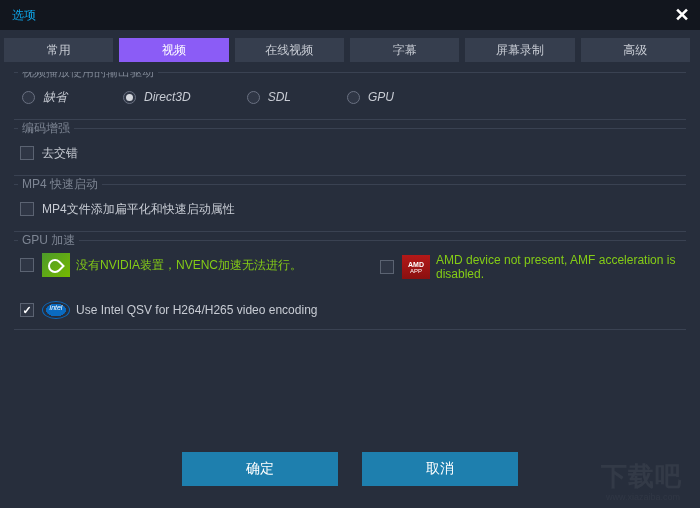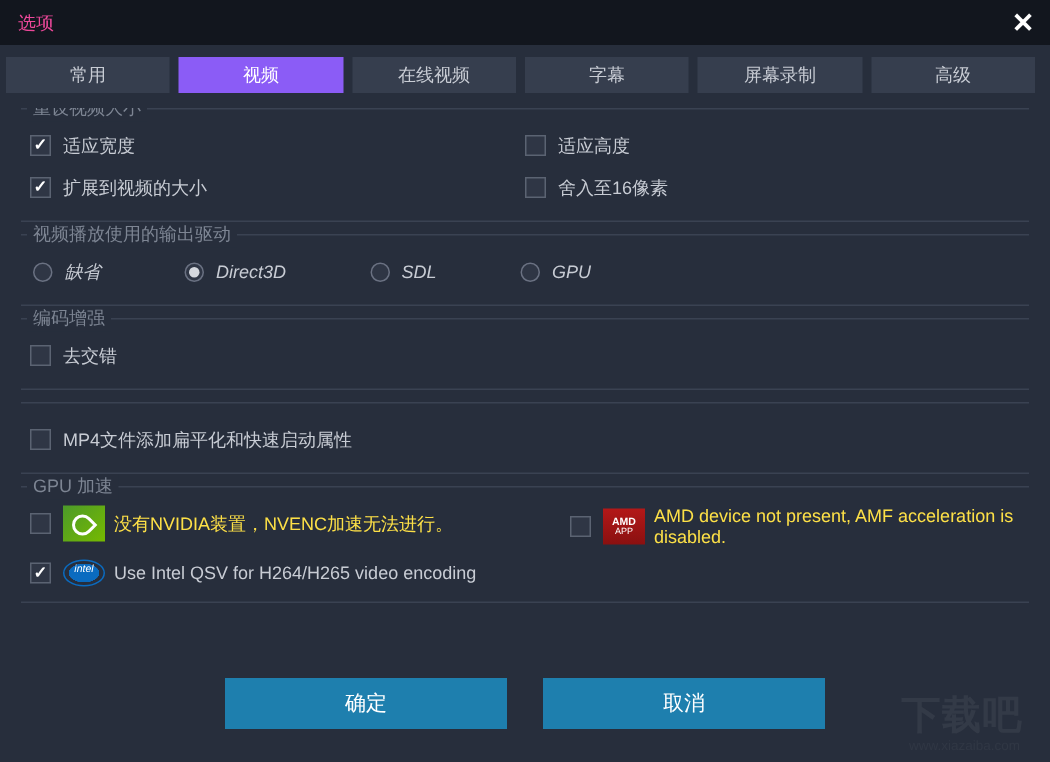--- a/index.html
+++ b/index.html
@@ -1,52 +1,52 @@
 <!DOCTYPE html>
 <html><head>
 <meta charset="utf-8">
 <style>
 * { box-sizing: border-box; margin: 0; padding: 0; font-family: "Microsoft YaHei", Arial, sans-serif; }
 body { width: 700px; height: 508px; background: #1e2430; overflow: hidden; position: relative; }
 .window { width: 700px; height: 508px; background: #272e3c; display: flex; flex-direction: column; }
 .titlebar { height: 30px; background: #12161e; display: flex; align-items: center; justify-content: space-between; padding: 0 8px; }
-.titlebar-title { color: #ec4899; font-size: 12px; padding-left: 4px; }
+.titlebar-title { color: #0ea5e9; font-size: 12px; padding-left: 4px; }
 .close-btn { color: #fff; font-size: 18px; cursor: pointer; width: 20px; text-align: center; font-weight: bold; line-height: 1; }
 .tabs { display: flex; gap: 6px; padding: 8px 10px 10px 4px; }
 .tab { flex: 1; height: 24px; background: #363e4e; color: #c8ccd4; font-size: 12px; display: flex; align-items: center; justify-content: center; cursor: pointer; }
 .tab.active { background: #8b5cf6; color: #fff; }
 .content { flex: 1; padding: 0 14px 6px 14px; overflow: hidden; }
 .section { position: relative; border-top: 1px solid #3a4252; border-bottom: 1px solid #3a4252; margin-bottom: 8px; padding: 10px 6px 8px 6px; }
 .section + .section { margin-top: 4px; }
 .section-title { position: absolute; top: -9px; left: 4px; background: #272e3c; color: #7d8593; font-size: 12px; padding: 0 4px; }
 .row { display: flex; align-items: center; min-height: 24px; margin: 2px 0; }
 .col2 { display: flex; }
 .col2 > .row { flex: 1; }
 .chk { width: 14px; height: 14px; border: 1px solid #5b6372; background: #2f3645; margin-right: 8px; display: inline-flex; align-items: center; justify-content: center; flex-shrink: 0; }
 .chk.checked::after { content: "✓"; color: #fff; font-size: 11px; line-height: 1; font-weight: bold; }
 .radio { width: 13px; height: 13px; border: 1px solid #6a7182; border-radius: 50%; margin-right: 8px; display: inline-flex; align-items: center; justify-content: center; flex-shrink: 0; background: #2f3645; }
 .radio.checked::after { content: ""; width: 7px; height: 7px; background: #d5d8de; border-radius: 50%; }
 .lbl { color: #c8ccd4; font-size: 12px; }
-.lbl.muted { color: #fde047; }
+.lbl.muted { color: #84cc16; }
 .radiogroup { display: flex; gap: 56px; align-items: center; padding-left: 2px; font-style: italic; }
 .rg-item { display: flex; align-items: center; }
 .gpu-row { display: flex; align-items: flex-start; padding: 2px 0; }
 .gpu-item { display: flex; align-items: center; }
 .gpu-item.left { width: 360px; }
 .gpu-item.right { flex: 1; }
 .logo { width: 28px; height: 24px; margin-right: 6px; flex-shrink: 0; display: inline-block; }
 .logo.nvidia { background: linear-gradient(135deg, #4c9a2a 0%, #76b900 100%); position: relative; }
 .logo.nvidia::after { content: ""; position: absolute; left: 6px; top: 6px; width: 10px; height: 10px; border: 2px solid #fff; border-radius: 50% 0 50% 50%; transform: rotate(45deg); }
 .logo.amd { background: linear-gradient(#b31818, #8a1010); position: relative; display: flex; flex-direction: column; align-items: center; justify-content: center; }
 .logo.amd::before { content: "AMD"; color: #fff; font-size: 7px; font-weight: bold; line-height: 1; }
 .logo.amd::after { content: "APP"; color: #fff; font-size: 6px; line-height: 1; }
 .logo.intel { width: 28px; height: 18px; background: radial-gradient(ellipse at center, #0a6bc0 0%, #0a6bc0 55%, transparent 56%); border-radius: 50%; border: 1px solid #0a6bc0; position: relative; }
 .logo.intel::after { content: "intel"; position: absolute; left: 0; right: 0; top: 2px; color: #fff; font-size: 7px; text-align: center; font-style: italic; }
 .footer { display: flex; gap: 24px; justify-content: center; padding: 10px 0 22px 0; }
-.btn { width: 188px; height: 34px; background: #1e7fae; color: #fff; font-size: 14px; display: flex; align-items: center; justify-content: center; cursor: pointer; }
+.btn { width: 156px; height: 34px; background: #1e7fae; color: #fff; font-size: 14px; display: flex; align-items: center; justify-content: center; cursor: pointer; }
 .watermark { position: absolute; right: 18px; bottom: 14px; color: rgba(255,255,255,0.06); font-size: 26px; font-weight: bold; pointer-events: none; letter-spacing: 1px; }
 .watermark-sub { position: absolute; right: 20px; bottom: 6px; color: rgba(255,255,255,0.045); font-size: 9px; pointer-events: none; }
 </style>
 </head>
 <body>
 
 <div class="window">
   <div class="titlebar">
     <span class="titlebar-title">选项</span>
     <span class="close-btn">✕</span>
@@ -56,43 +56,20 @@
     <div class="tab">常用</div>
     <div class="tab active">视频</div>
     <div class="tab">在线视频</div>
     <div class="tab">字幕</div>
     <div class="tab">屏幕录制</div>
     <div class="tab">高级</div>
   </div>
 
   <div class="content">
 
-    <div class="section">
-      <span class="section-title">重设视频大小</span>
-      <div class="col2">
-        <div class="row">
-          <span class="chk checked"></span>
-          <span class="lbl">适应宽度</span>
-        </div>
-        <div class="row">
-          <span class="chk"></span>
-          <span class="lbl">适应高度</span>
-        </div>
-      </div>
-      <div class="col2">
-        <div class="row">
-          <span class="chk checked"></span>
-          <span class="lbl">扩展到视频的大小</span>
-        </div>
-        <div class="row">
-          <span class="chk"></span>
-          <span class="lbl">舍入至16像素</span>
-        </div>
-      </div>
-    </div>
 
     <div class="section">
       <span class="section-title">视频播放使用的输出驱动</span>
       <div class="row radiogroup">
         <div class="rg-item">
             <span class="radio"></span>
             <span class="lbl">缺省</span>
           </div>
         <div class="rg-item">
             <span class="radio checked"></span>
@@ -111,41 +88,42 @@
 
     <div class="section">
       <span class="section-title">编码增强</span>
       <div class="row">
         <span class="chk"></span>
         <span class="lbl">去交错</span>
       </div>
     </div>
 
     <div class="section">
+      <span class="section-title">MP4 快速启动</span>
       <div class="row">
         <span class="chk"></span>
         <span class="lbl">MP4文件添加扁平化和快速启动属性</span>
       </div>
     </div>
 
     <div class="section">
       <span class="section-title">GPU 加速</span>
       <div class="gpu-row">
         <div class="gpu-item left">
           <span class="chk"></span>
           <span class="logo nvidia"></span>
           <span class="lbl muted">没有NVIDIA装置，NVENC加速无法进行。</span>
         </div>
         <div class="gpu-item right">
           <span class="chk"></span>
           <span class="logo amd"></span>
           <span class="lbl muted">AMD device not present, AMF acceleration is disabled.</span>
         </div>
       </div>
-      <div class="gpu-row" style="margin-top:4px;">
+      <div class="gpu-row" style="margin-top:16px;">
         <div class="gpu-item left" style="width:auto;">
           <span class="chk checked"></span>
           <span class="logo intel"></span>
           <span class="lbl">Use Intel QSV for H264/H265 video encoding</span>
         </div>
       </div>
     </div>
 
   </div>
 

